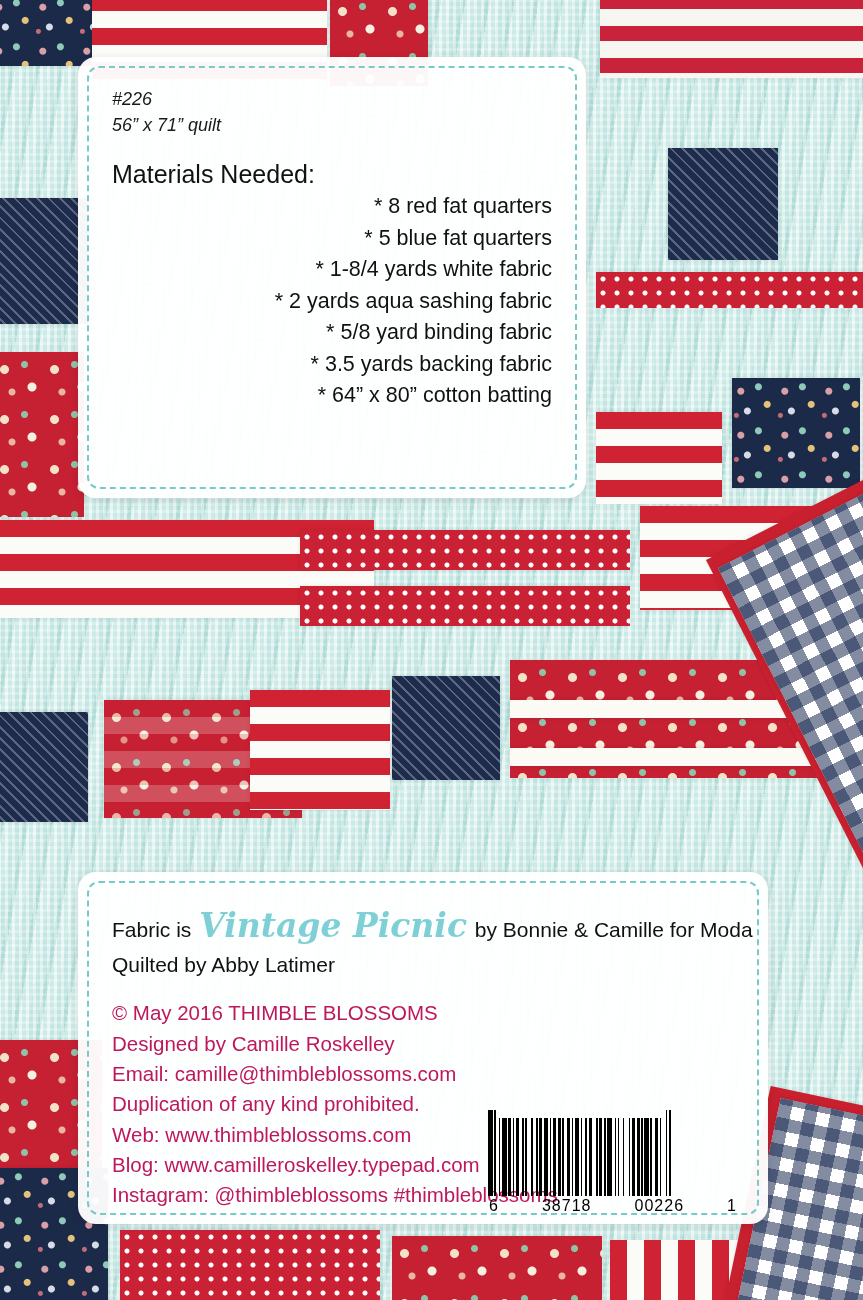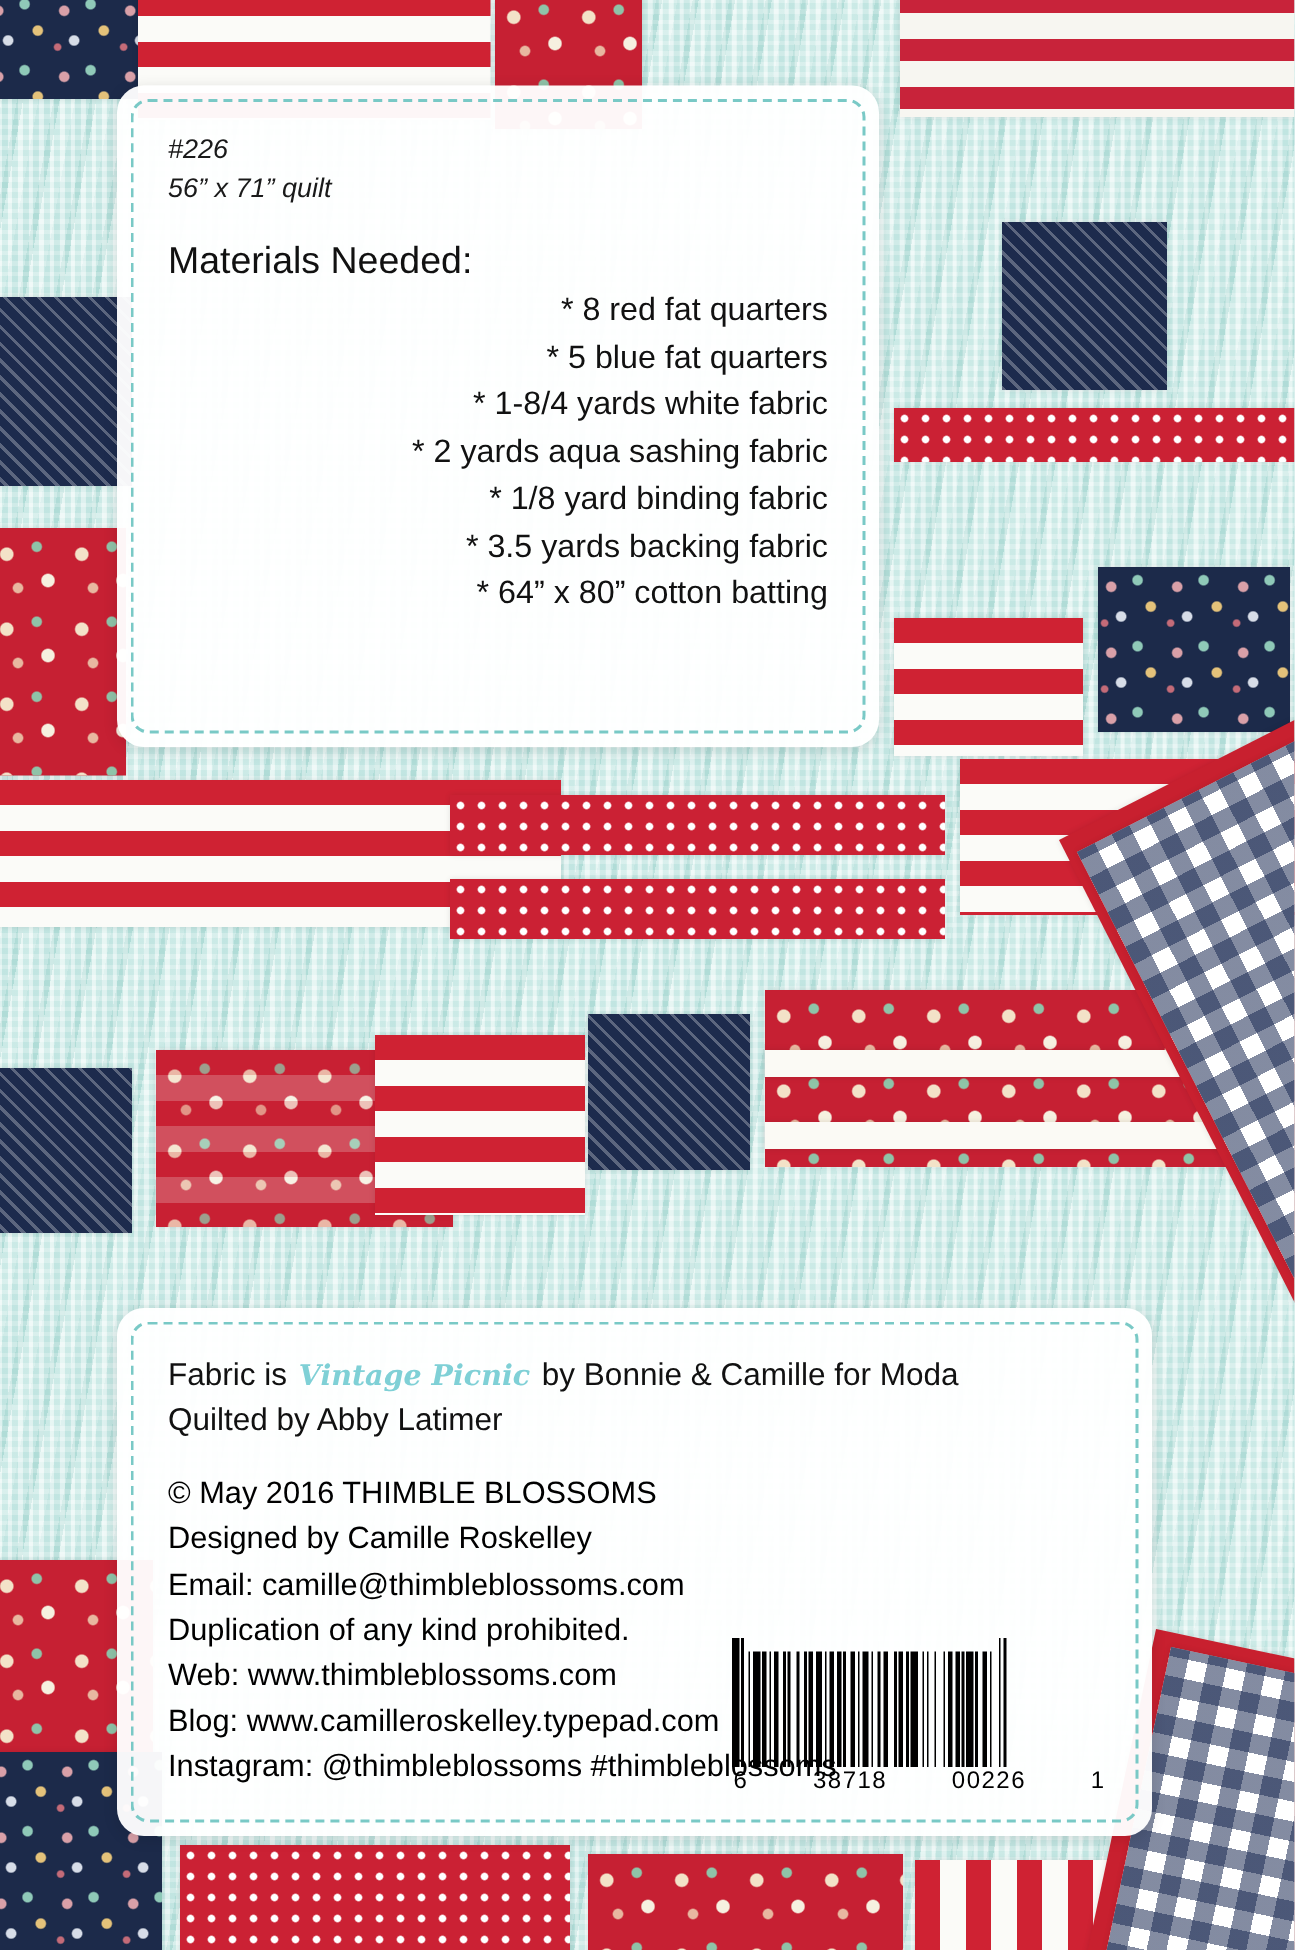--- a/index.html
+++ b/index.html
@@ -184,33 +184,33 @@
   .fabric-line {
     font-size: 21px;
     color: #111;
     line-height: 1.45;
     white-space: nowrap;
   }
   .fabric-name {
     font-family: "DejaVu Serif", serif;
     font-style: italic;
     font-weight: bold;
-    font-size: 19px;
+    font-size: 33px;
     color: #7fd0d6;
     padding: 0 2px;
   }
   .quilted-line {
     font-size: 21px;
     color: #111;
     line-height: 1.45;
     margin-bottom: 18px;
   }
   .credits {
     font-size: 20.5px;
-    color: #000000;
+    color: #be185d;
     line-height: 1.48;
   }
 
   
   .barcode-wrap {
     position: absolute;
     right: 30px;
     bottom: 26px;
     width: 250px;
   }
@@ -289,21 +289,21 @@
     <div class="card-inner">
       <div class="meta">#226</div>
       <div class="meta">56” x 71”  quilt</div>
 
       <div class="section-head">Materials Needed:</div>
       <ul class="mat-list">
         <li>* 8 red fat quarters</li>
         <li>* 5 blue fat quarters</li>
         <li>* 1-8/4 yards white fabric</li>
         <li>* 2 yards aqua sashing fabric</li>
-        <li>* 1/8 yard binding fabric</li>
+        <li>* 5/8 yard binding fabric</li>
         <li>* 3.5 yards backing fabric</li>
         <li>* 64” x 80” cotton batting</li>
       </ul>
     </div>
   </div>
 
   <div class="card" id="bottom-card">
     <div class="dash"></div>
     <div class="card-inner">
       <div class="fabric-line">

